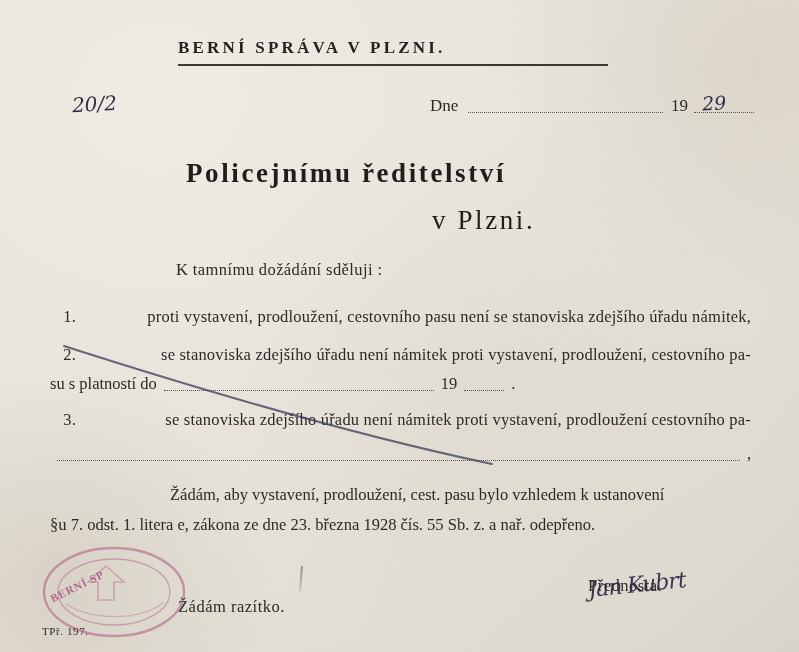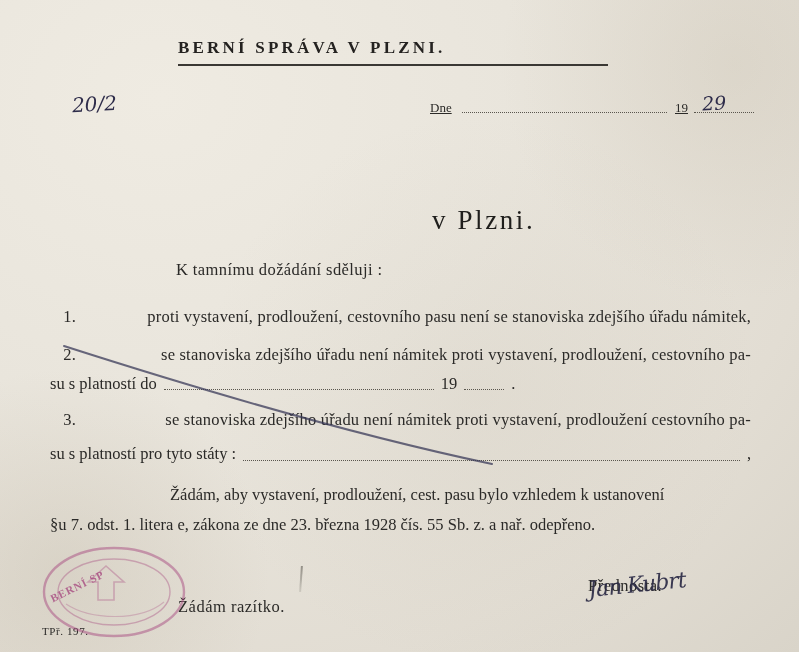--- a/index.html
+++ b/index.html
@@ -56,22 +56,21 @@
     white-space: nowrap;
   }
 
   .date-row {
     position: absolute;
     left: 430px;
     top: 96px;
     width: 330px;
     display: flex;
     align-items: flex-end;
-    font-size: 13px;
-    text-decoration: underline;
+    font-size: 17px;
   }
   .date-label { margin-right: 4px; }
   .dotted {
     flex: 1;
     border-bottom: 1px dotted #5a564e;
     height: 16px;
     margin: 0 6px 3px 6px;
     position: relative;
   }
   .year-label { margin: 0 0 0 2px; }
@@ -136,21 +135,21 @@
   }
   .item1 { top: 305px; }
   .item2 { top: 343px; }
   .cont2 {
     position: absolute;
     top: 374px;
     left: 50px;
     right: 48px;
     font-size: 16.5px;
     display: flex;
-    align-items: flex-start;
+    align-items: center;
   }
   .item3 { top: 408px; }
   .cont3 {
     position: absolute;
     top: 444px;
     left: 50px;
     right: 48px;
     font-size: 16.5px;
     display: flex;
     align-items: flex-end;
@@ -263,20 +262,21 @@
 
     <div class="date-row">
       <span class="date-label">Dne</span>
       <span class="dotted"></span>
       <span class="year-label">19</span>
       <span class="dotted" style="flex:0 0 60px;"></span>
     </div>
     <span class="hand hand-date">20/2</span>
     <span class="hand hand-year">29</span>
 
+    <div class="addr1">Policejnímu ředitelství</div>
     <div class="addr2">v Plzni.</div>
 
     <div class="intro">K tamnímu dožádání sděluji :</div>
 
     <div class="item item1">
       <span class="num">1.</span>
       <span class="txt">proti vystavení, prodloužení, cestovního pasu není se stanoviska zdejšího úřadu námitek,</span>
     </div>
 
     <div class="item item2">
@@ -289,21 +289,20 @@
       <span>19</span>
       <span class="fill" style="flex:0 0 40px;"></span>
       <span class="tail">.</span>
     </div>
 
     <div class="item item3">
       <span class="num">3.</span>
       <span class="txt">se stanoviska zdejšího úřadu není námitek proti vystavení, prodloužení cestovního pa-</span>
     </div>
     <div class="cont3">
-      <span>su s platností pro tyto státy :</span>
       <span class="fill"></span>
       <span class="tail">,</span>
     </div>
 
     <div class="para para1">Žádám, aby vystavení, prodloužení, cest. pasu bylo vzhledem k ustanovení</div>
     <div class="para para2">§u 7. odst. 1. litera e, zákona ze dne 23. března 1928 čís. 55 Sb. z. a nař. odepřeno.</div>
 
     <div class="signer">Přednosta.</div>
     <div class="signature">Jan Kubrt</div>
 

